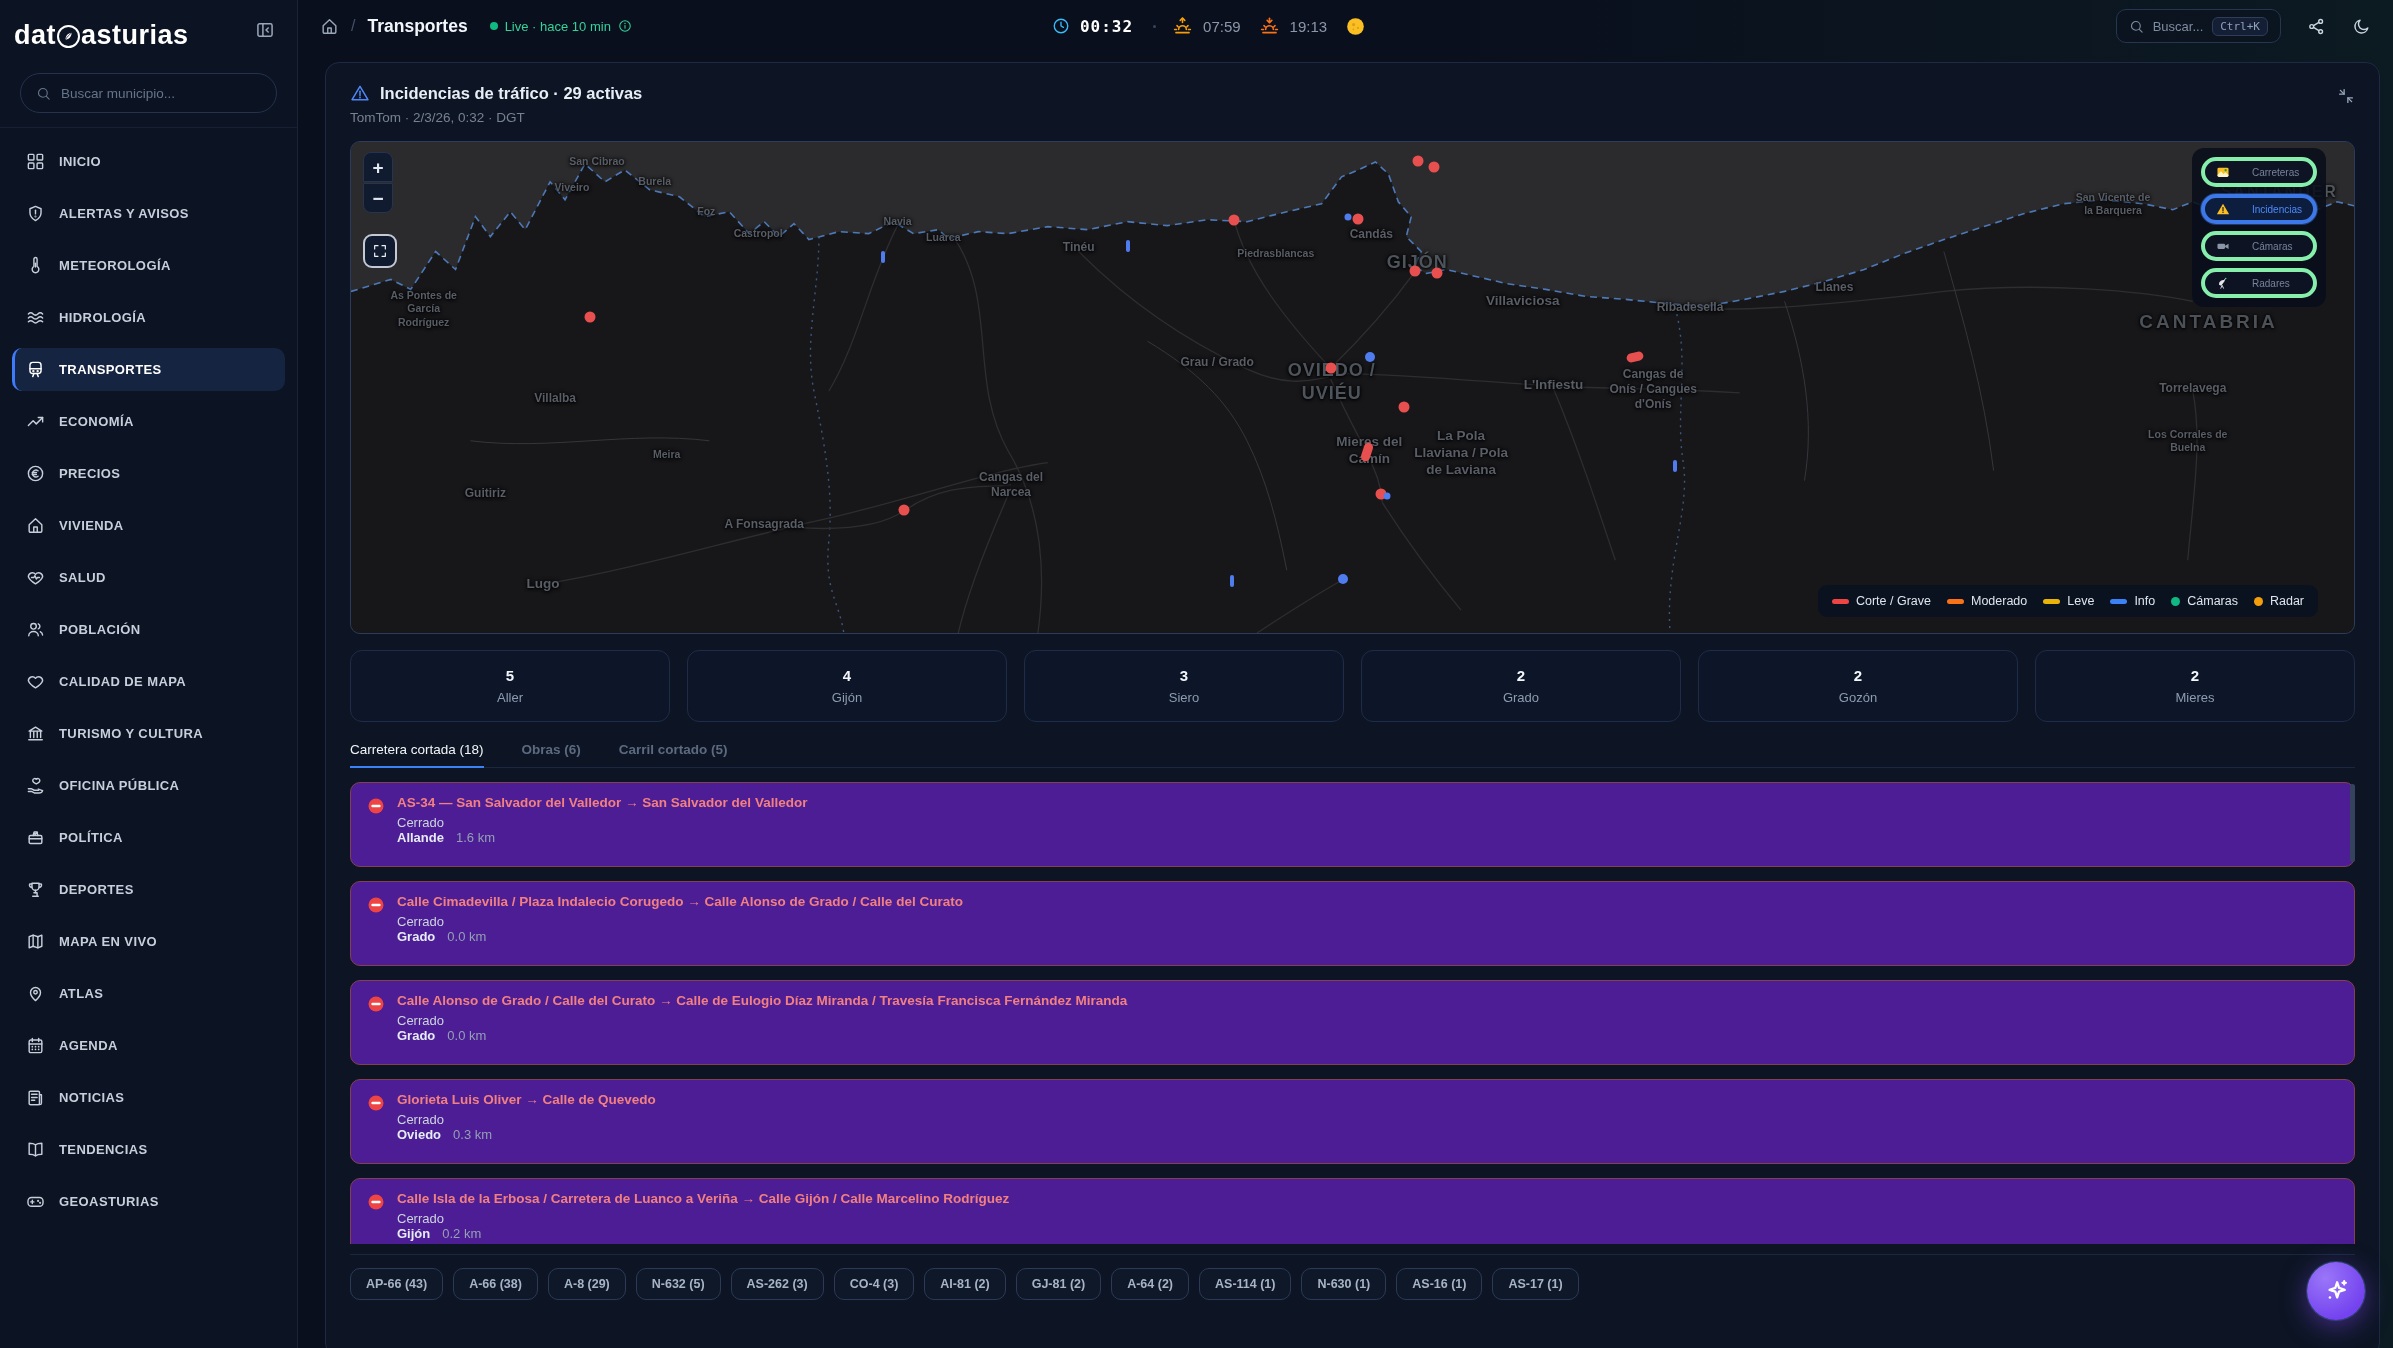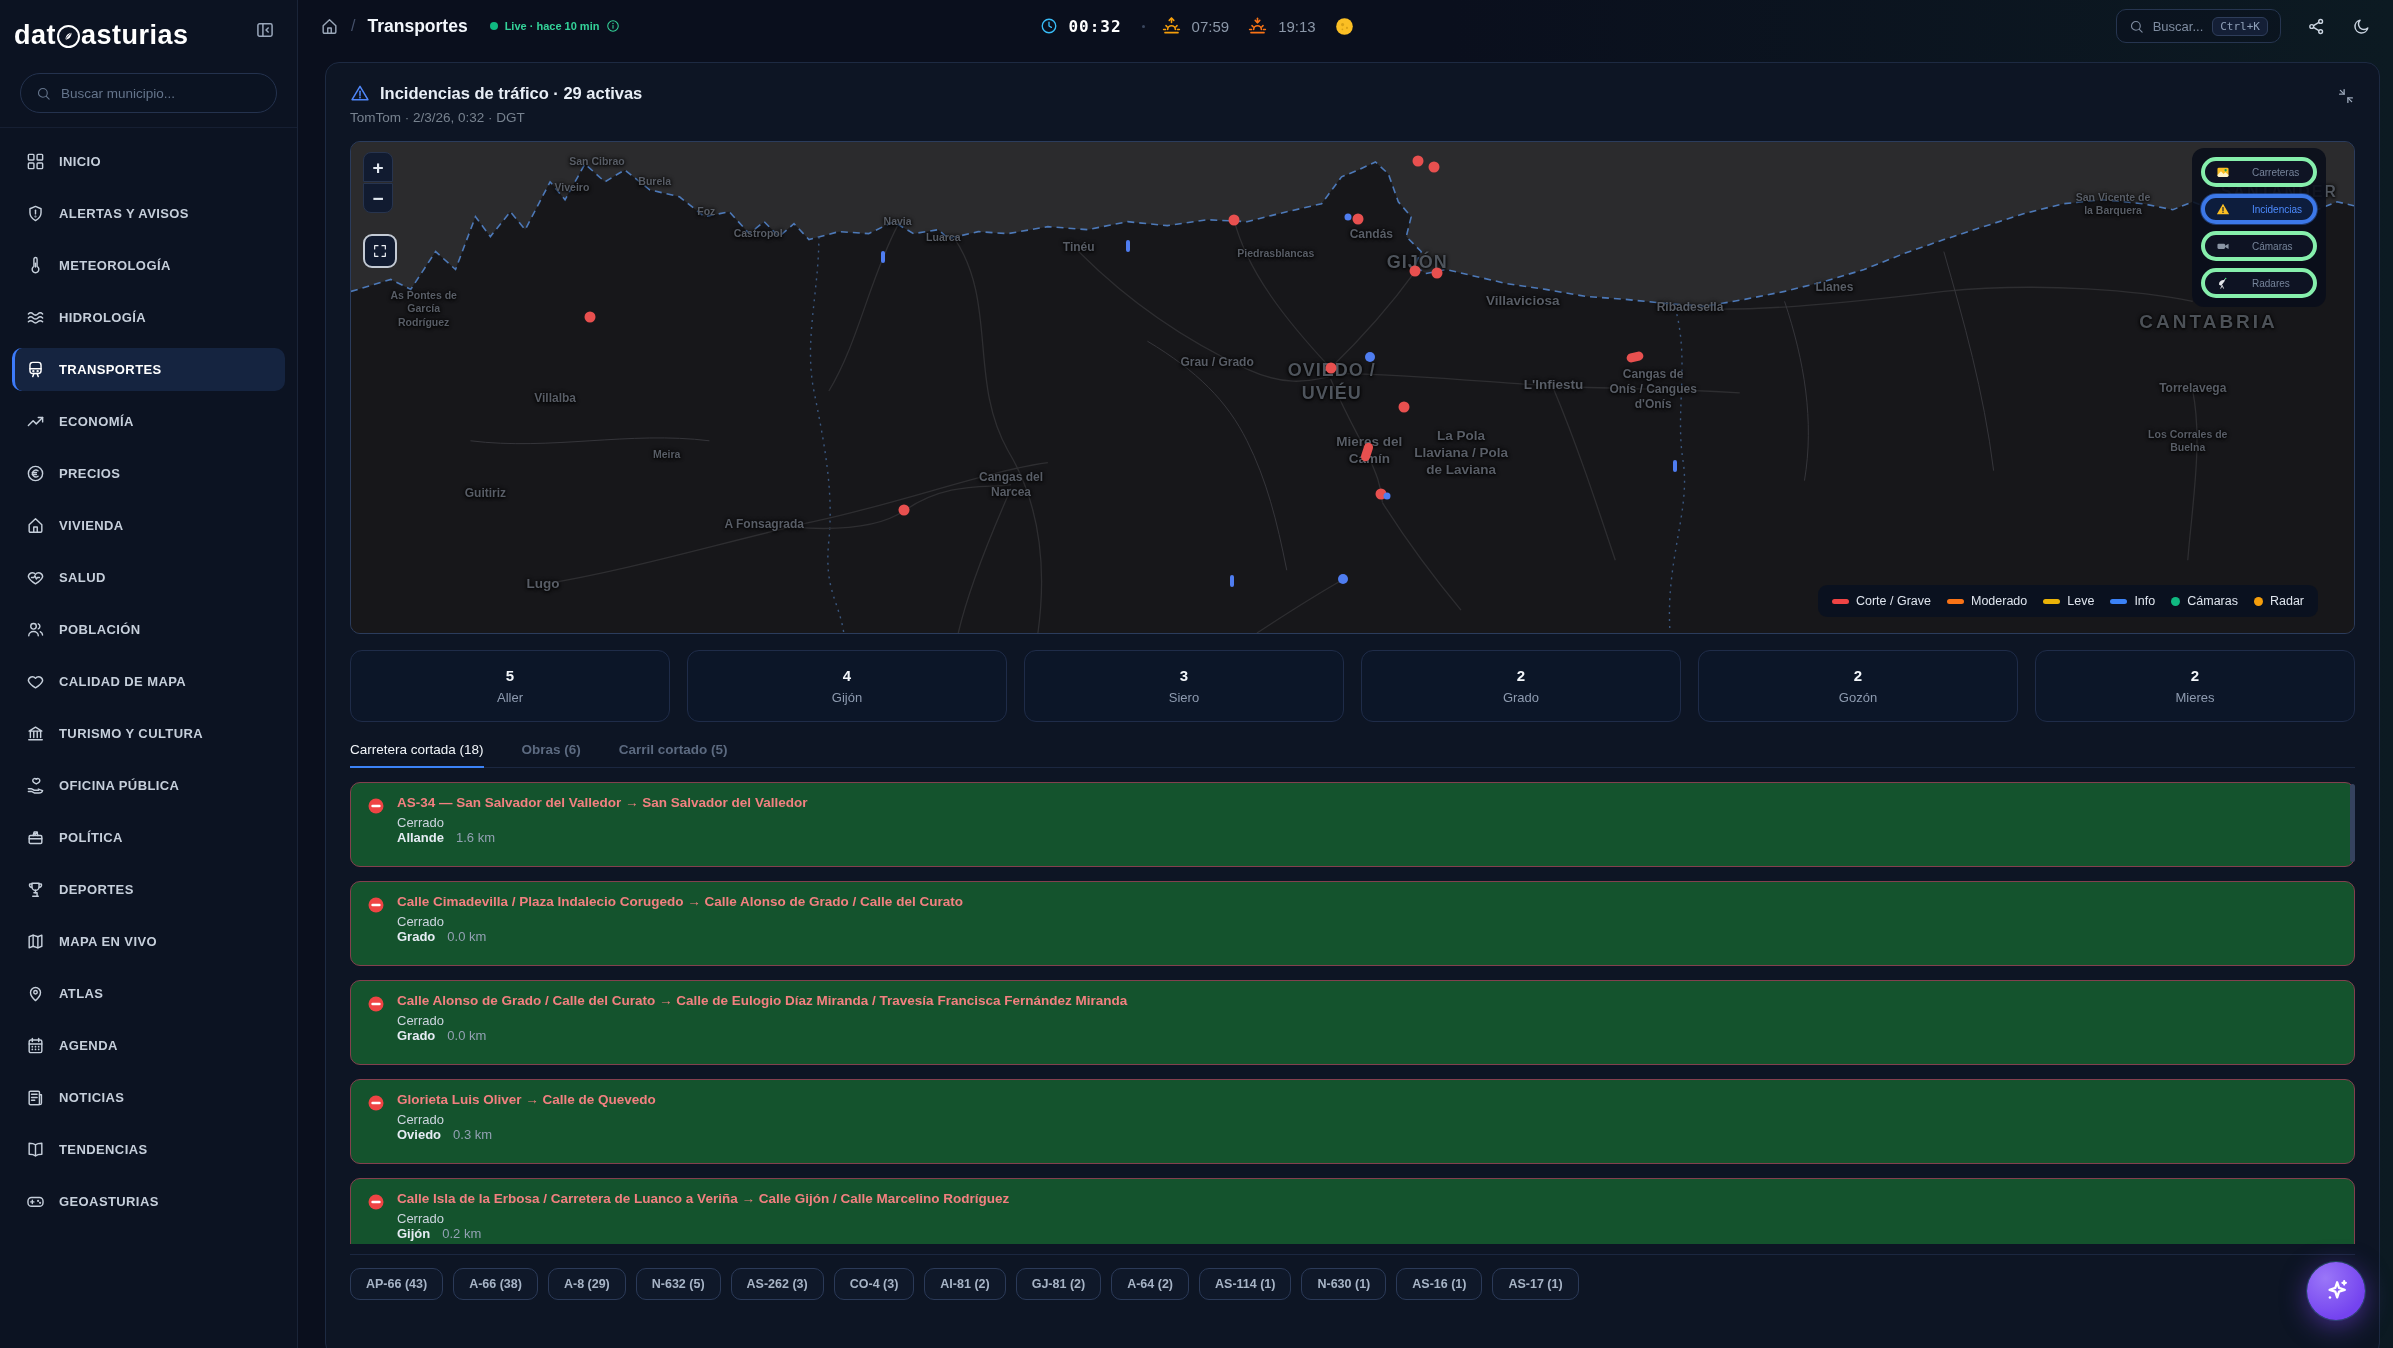--- a/index.html
+++ b/index.html
@@ -28,21 +28,21 @@
   
   .main{flex:1;display:flex;flex-direction:column;background:linear-gradient(90deg,#0a0f1d 55%,#0c1a22);position:relative}
   header{height:52px;display:flex;align-items:center;padding:0 22px;flex:none}
   .crumbs{display:flex;align-items:center;gap:12px}
   .crumb-home{width:19px;height:19px;color:#9aa7b8;cursor:pointer}
   .crumb-home svg{width:100%;height:100%}
   .crumb-sep{color:#44506a;font-size:16px}
   .crumb-title{font-size:17.5px;font-weight:700;color:#f2f6fb}
   .live{display:flex;align-items:center;gap:7px;margin-left:10px}
   .live-dot{width:8px;height:8px;border-radius:50%;background:#10b981}
-  .live-text{font-size:11px;font-weight:700;color:#34d399}
+  .live-text{font-size:13px;font-weight:400;color:#34d399}
   .live-info{width:14px;height:14px;color:#34d399}
   .live-info svg{width:100%;height:100%}
   .times{display:flex;align-items:center;gap:10px;margin-left:420px}
   .t-clock{width:18px;height:18px;color:#38bdf8}
   .t-clock svg{width:100%;height:100%}
   .t-now{font-family:"DejaVu Sans Mono",monospace;font-weight:bold;font-size:16px;color:#fff;letter-spacing:1px;margin-right:4px}
   .t-dot{width:3px;height:3px;border-radius:50%;background:#3a465e;margin:0 6px}
   .t-ic{width:21px;height:21px}
   .t-ic svg{width:100%;height:100%}
   .t-sun{font-size:15px;color:#8b97a8;margin-right:8px}
@@ -99,21 +99,21 @@
 
   
   .stats{margin:16px 24px 0;display:grid;grid-template-columns:repeat(6,1fr);gap:17px}
   .stat{height:72px;background:#0c1628;border:1px solid #1f2c49;border-radius:12px;display:flex;flex-direction:column;align-items:center;justify-content:center;cursor:pointer}
   .stat-v{font-size:15px;font-weight:700;color:#f3f6fa}
   .stat-l{font-size:13px;color:#8e9bb0;margin-top:6px}
   .tabs{margin:20px 24px 0;display:flex;gap:38px;border-bottom:1px solid #1b2740}
   .tab{padding-bottom:9px;font-size:13.5px;font-weight:600;color:#5c6a80;cursor:pointer}
   .tab.active{color:#f1f5f9;font-weight:400;border-bottom:2.5px solid #3b82f6;margin-bottom:-1px}
   .ilist{margin:14px 24px 0;height:462px;overflow:hidden;position:relative}
-  .inc{display:flex;gap:12px;padding:12px 16px;margin-bottom:14px;background:#14532d;border:1px solid #83404e;border-radius:10px;min-height:85px}
+  .inc{display:flex;gap:12px;padding:12px 16px;margin-bottom:14px;background:#4c1d95;border:1px solid #83404e;border-radius:10px;min-height:85px}
   .inc .ni{width:18px;height:18px;flex:none;margin-top:2px}
   .inc .ni svg{width:100%;height:100%}
   .inc-title{font-size:13.5px;font-weight:700;color:#f28080}
   .inc-status{font-size:13px;color:#ccd4de;margin-top:5px}
   .inc-meta{margin-top:0;display:flex;gap:12px;align-items:center}
   .inc-mun{font-size:13px;font-weight:700;color:#e6ecf4}
   .inc-dist{font-size:13px;color:#93a1b3}
   .scrollthumb{position:absolute;right:0;top:2px;width:5px;height:78px;border-radius:3px;background:#36435f}
   .card-div{margin:10px 24px 0;border-top:1px solid #1b2740}
   .chips{margin:13px 24px 0;display:flex;gap:10px}

